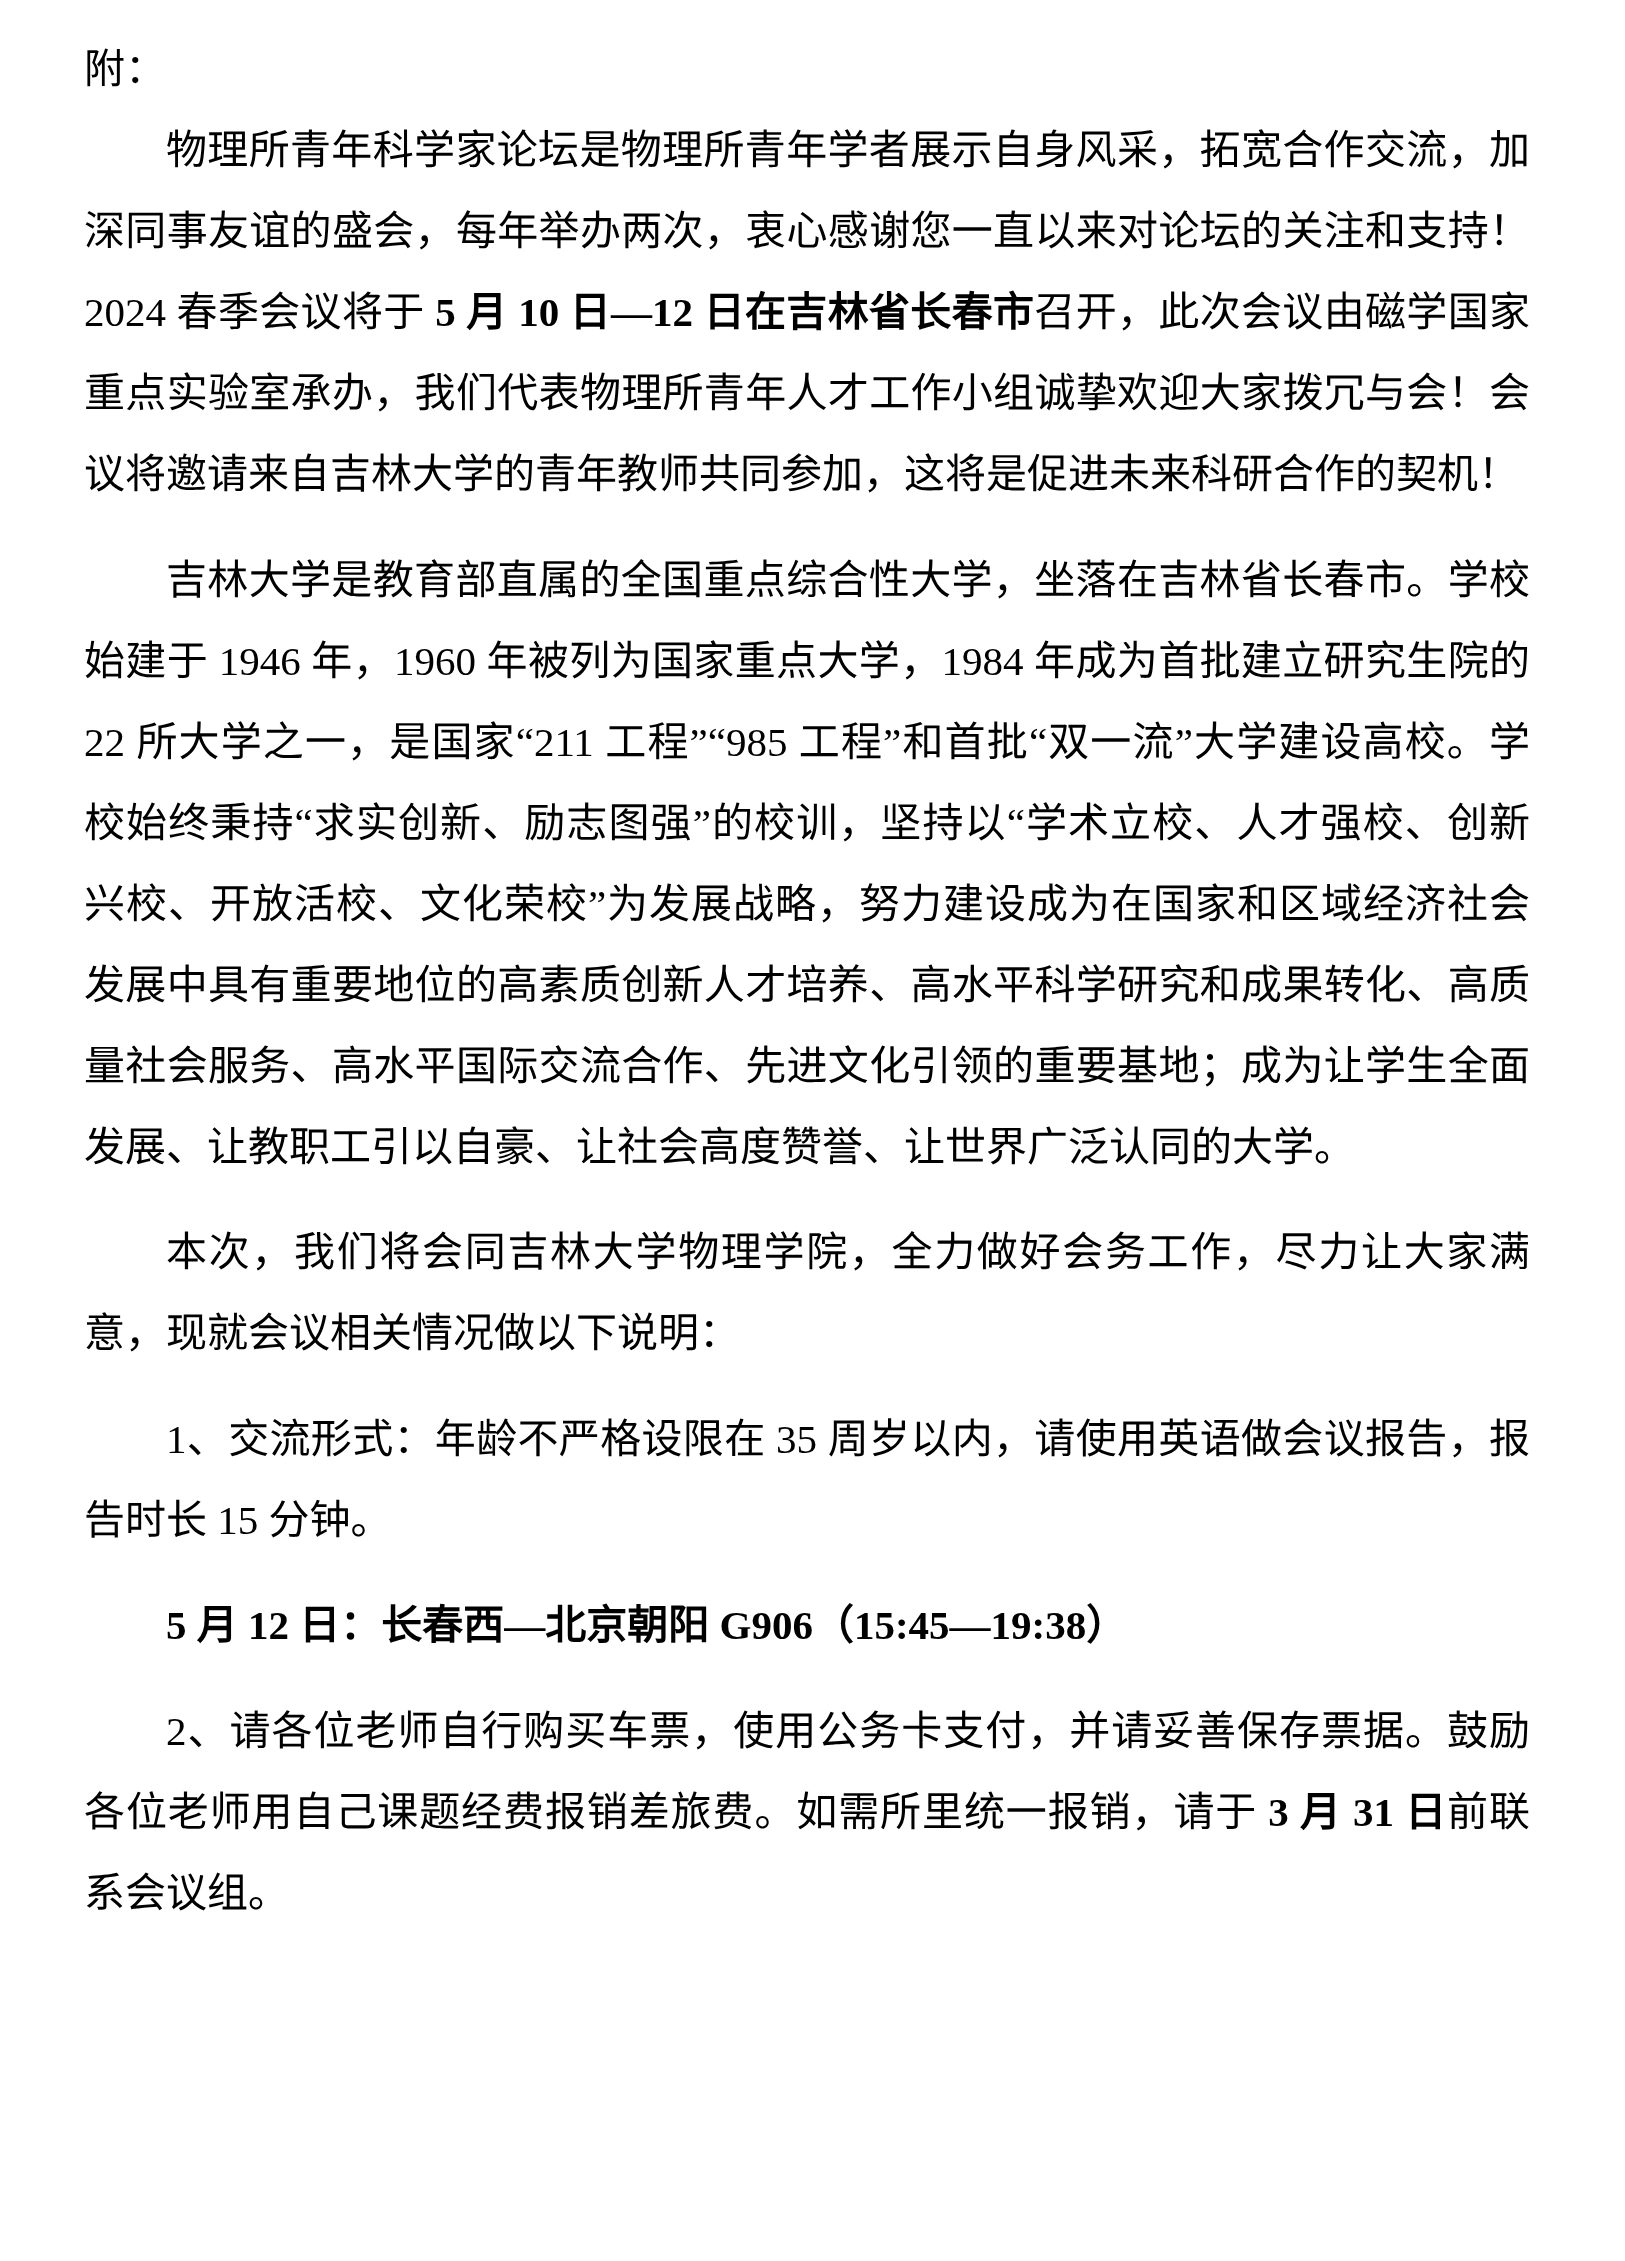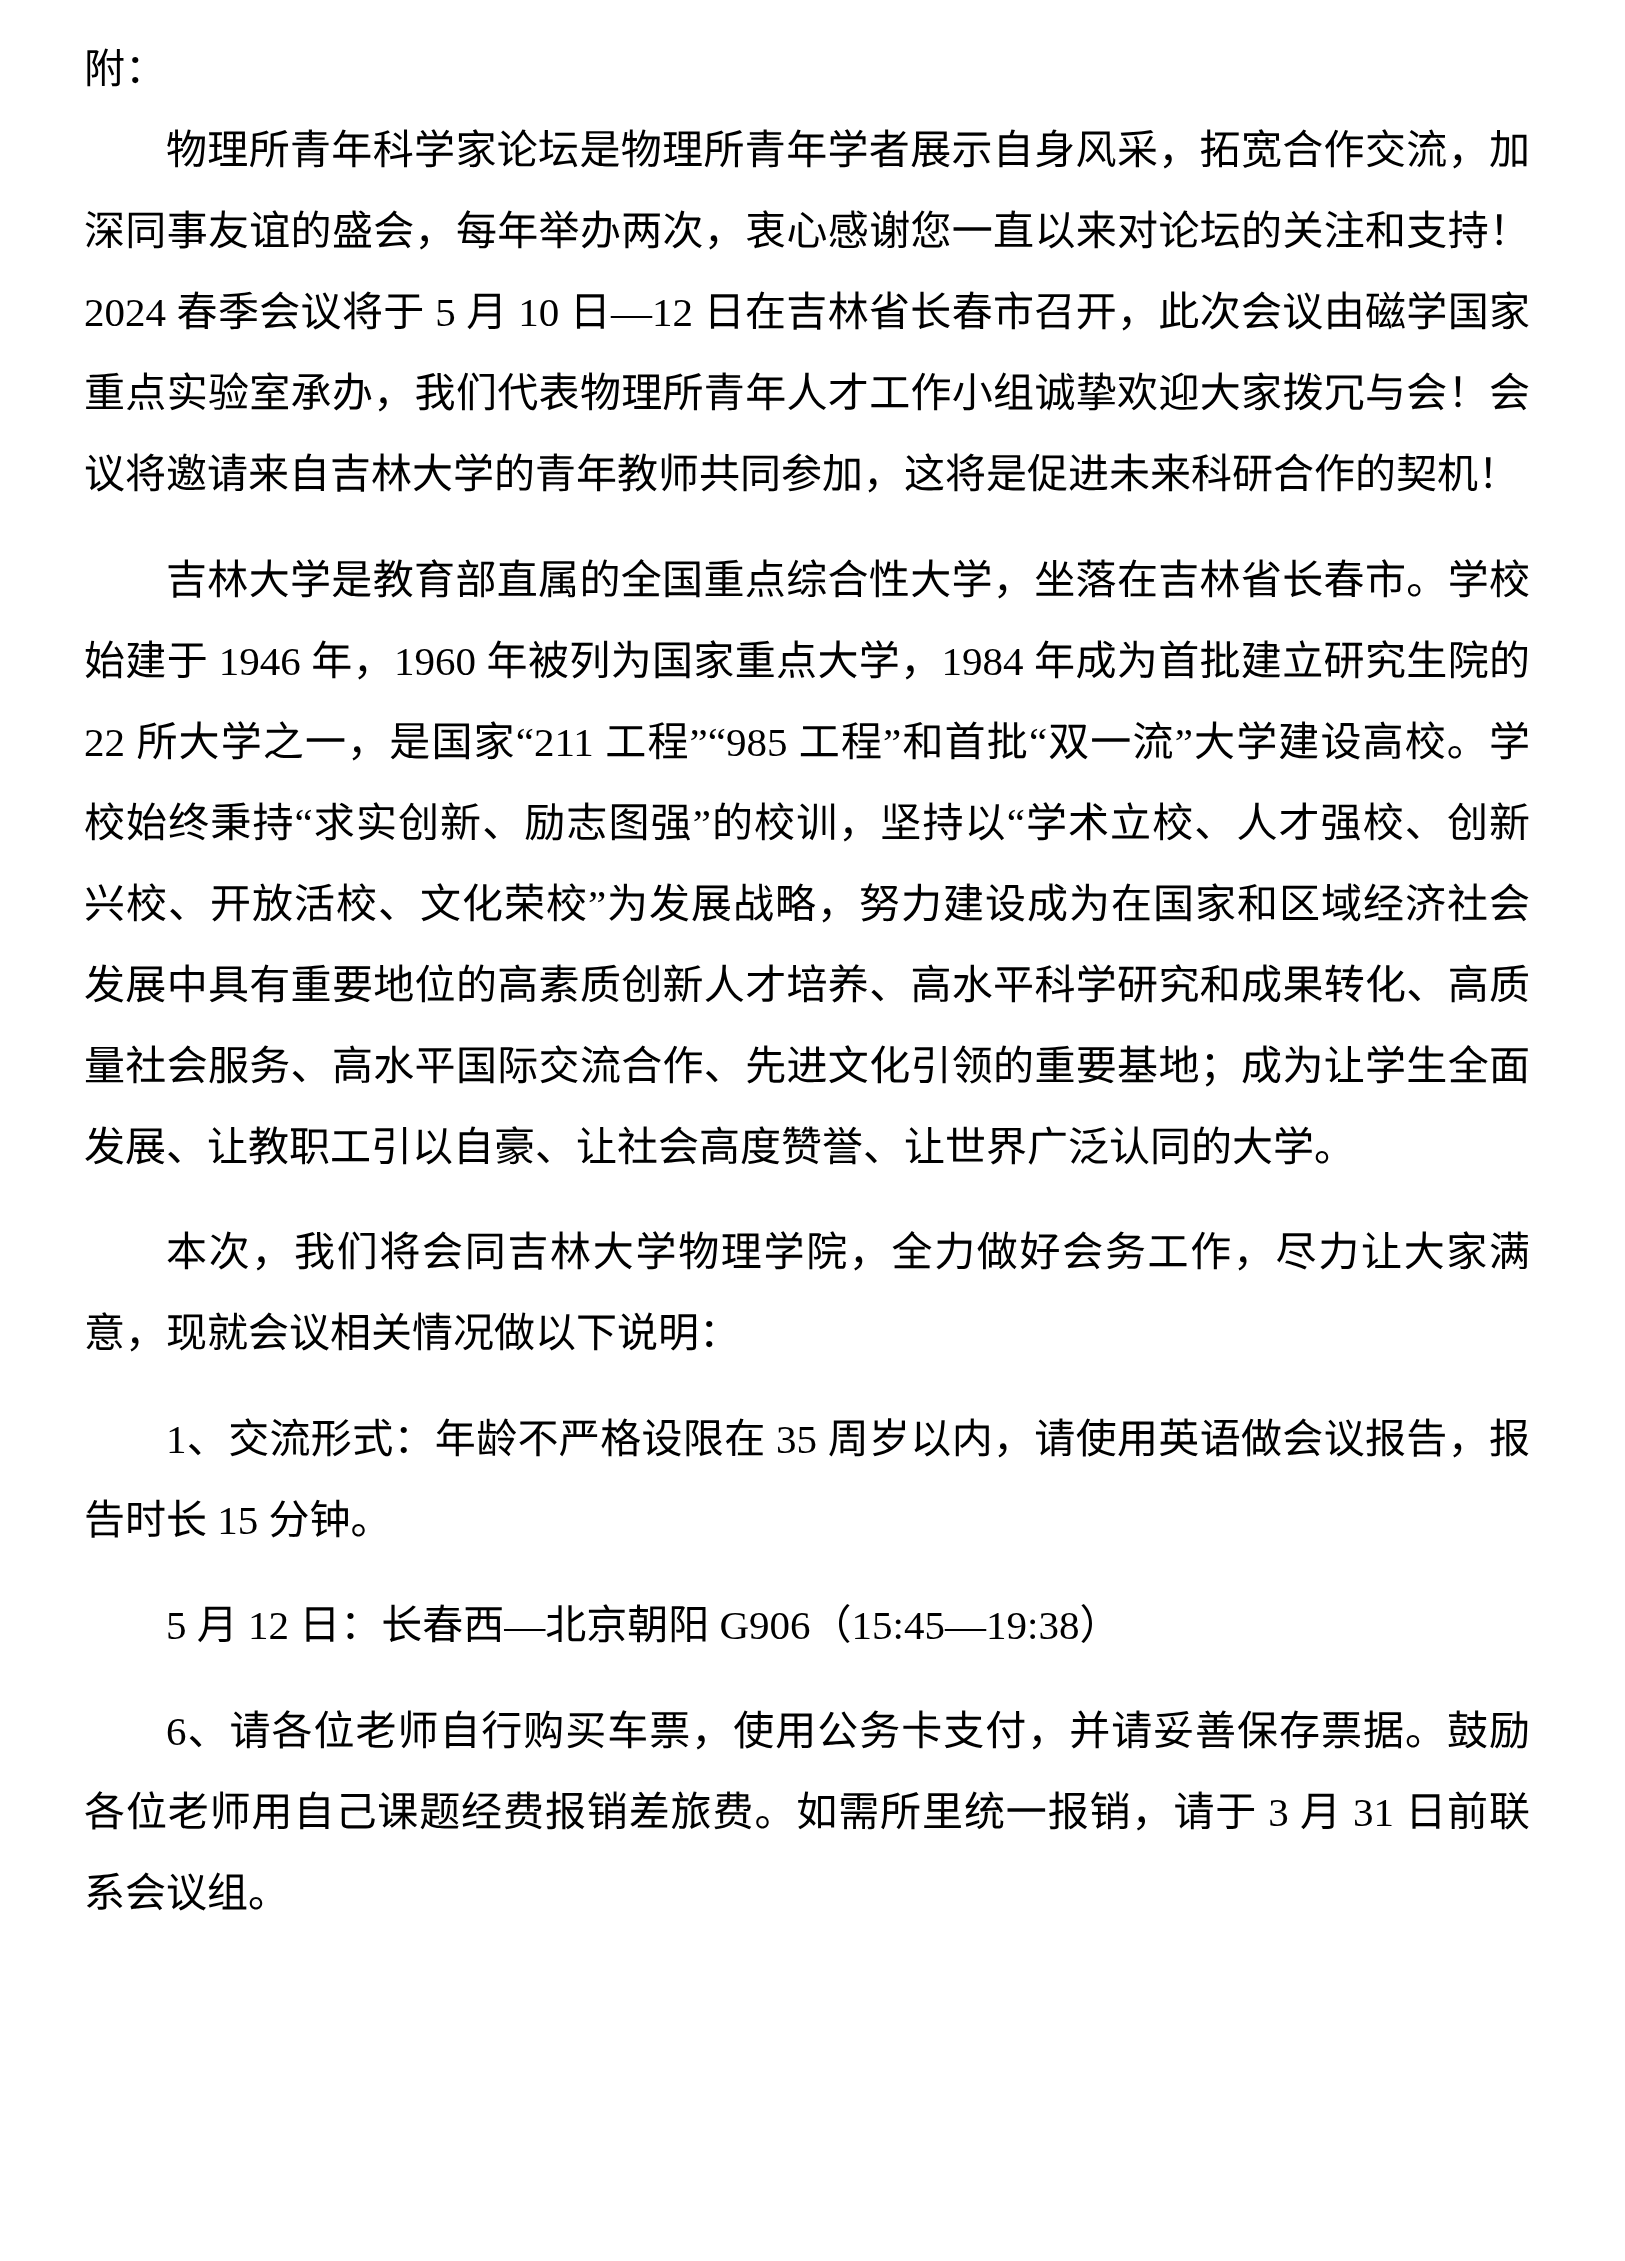--- a/index.html
+++ b/index.html
@@ -26,28 +26,28 @@
     text-align: justify;
     text-justify: inter-character;
     text-align-last: left;
     word-break: normal;
   }
   .page p.flush {
     text-indent: 0;
     margin-bottom: 0;
   }
   .b {
-    font-weight: 400;
+    font-weight: 700;
   }
 </style>
 </head>
 <body>
 
 <div class="page">
   <p class="flush"><span>附：</span></p>
   <p><span>物理所青年科学家论坛是物理所青年学者展示自身风采，拓宽合作交流，加深同事友谊的盛会，每年举办两次，衷心感谢您一直以来对论坛的关注和支持！2024 春季会议将于 </span><span class="b">5 月 10 日—12 日在吉林省长春市</span><span>召开，此次会议由磁学国家重点实验室承办，我们代表物理所青年人才工作小组诚挚欢迎大家拨冗与会！会议将邀请来自吉林大学的青年教师共同参加，这将是促进未来科研合作的契机！</span></p>
   <p><span>吉林大学是教育部直属的全国重点综合性大学，坐落在吉林省长春市。学校始建于 1946 年，1960 年被列为国家重点大学，1984 年成为首批建立研究生院的 22 所大学之一，是国家“211 工程”“985 工程”和首批“双一流”大学建设高校。学校始终秉持“求实创新、励志图强”的校训，坚持以“学术立校、人才强校、创新兴校、开放活校、文化荣校”为发展战略，努力建设成为在国家和区域经济社会发展中具有重要地位的高素质创新人才培养、高水平科学研究和成果转化、高质量社会服务、高水平国际交流合作、先进文化引领的重要基地；成为让学生全面发展、让教职工引以自豪、让社会高度赞誉、让世界广泛认同的大学。</span></p>
   <p><span>本次，我们将会同吉林大学物理学院，全力做好会务工作，尽力让大家满意，现就会议相关情况做以下说明：</span></p>
   <p><span>1、交流形式：年龄不严格设限在 35 周岁以内，请使用英语做会议报告，报告时长 15 分钟。</span></p>
   <p><span class="b">5 月 12 日：长春西—北京朝阳 G906（15:45—19:38）</span></p>
-  <p><span>6、请各位老师自行购买车票，使用公务卡支付，并请妥善保存票据。鼓励各位老师用自己课题经费报销差旅费。如需所里统一报销，请于 </span><span class="b">3 月 31 日</span><span>前联系会议组。</span></p>
+  <p><span>2、请各位老师自行购买车票，使用公务卡支付，并请妥善保存票据。鼓励各位老师用自己课题经费报销差旅费。如需所里统一报销，请于 </span><span class="b">3 月 31 日</span><span>前联系会议组。</span></p>
 </div>
 
 
 </body></html>

